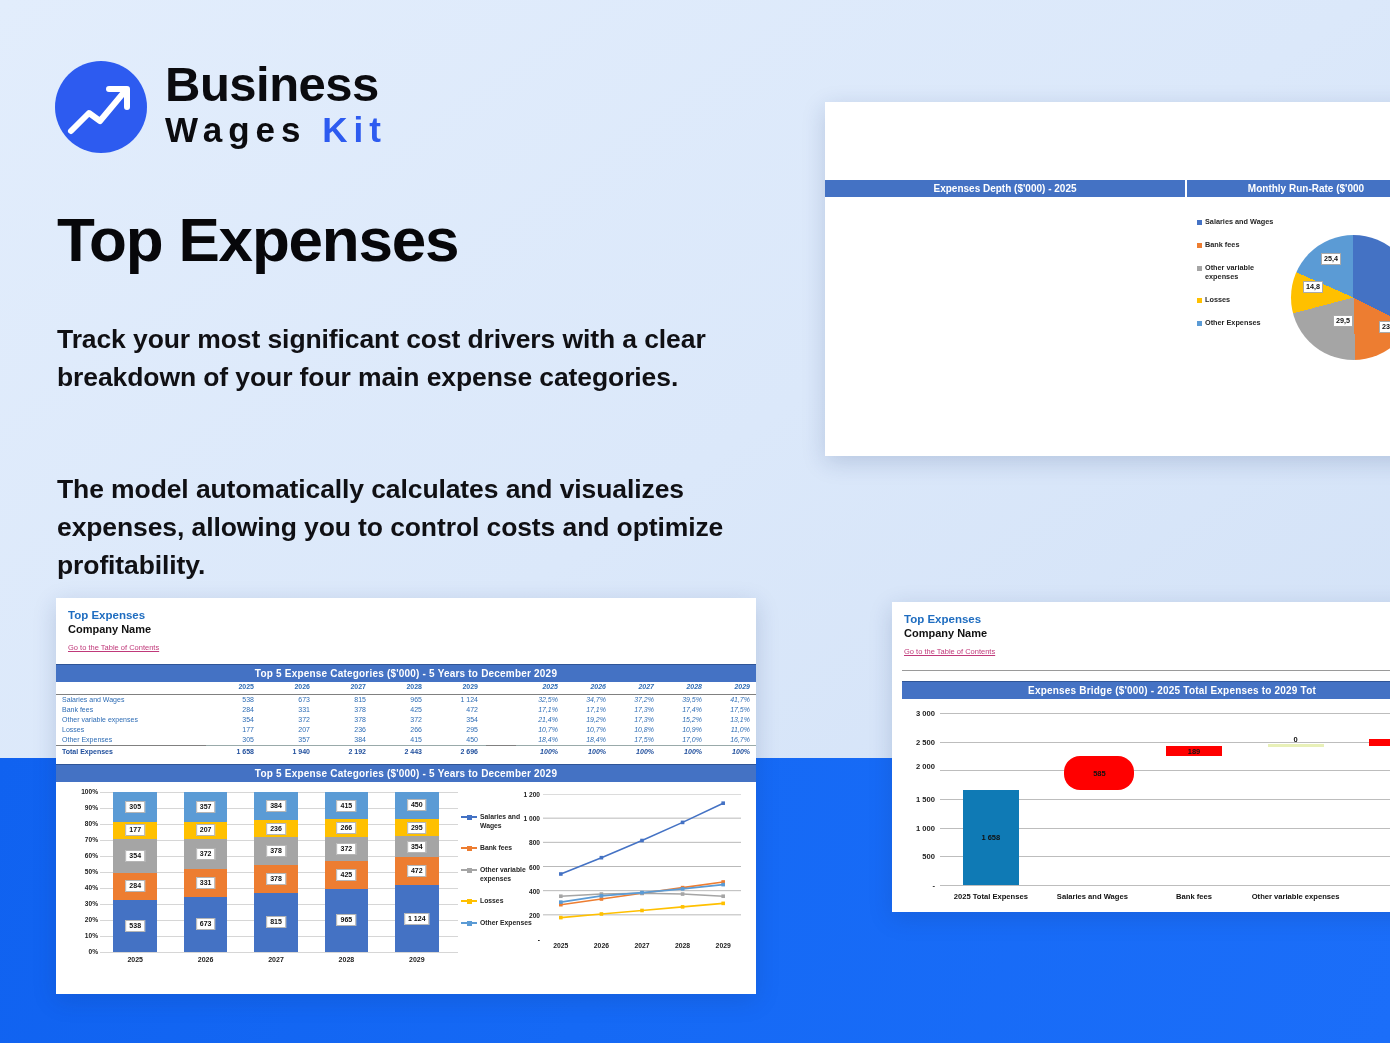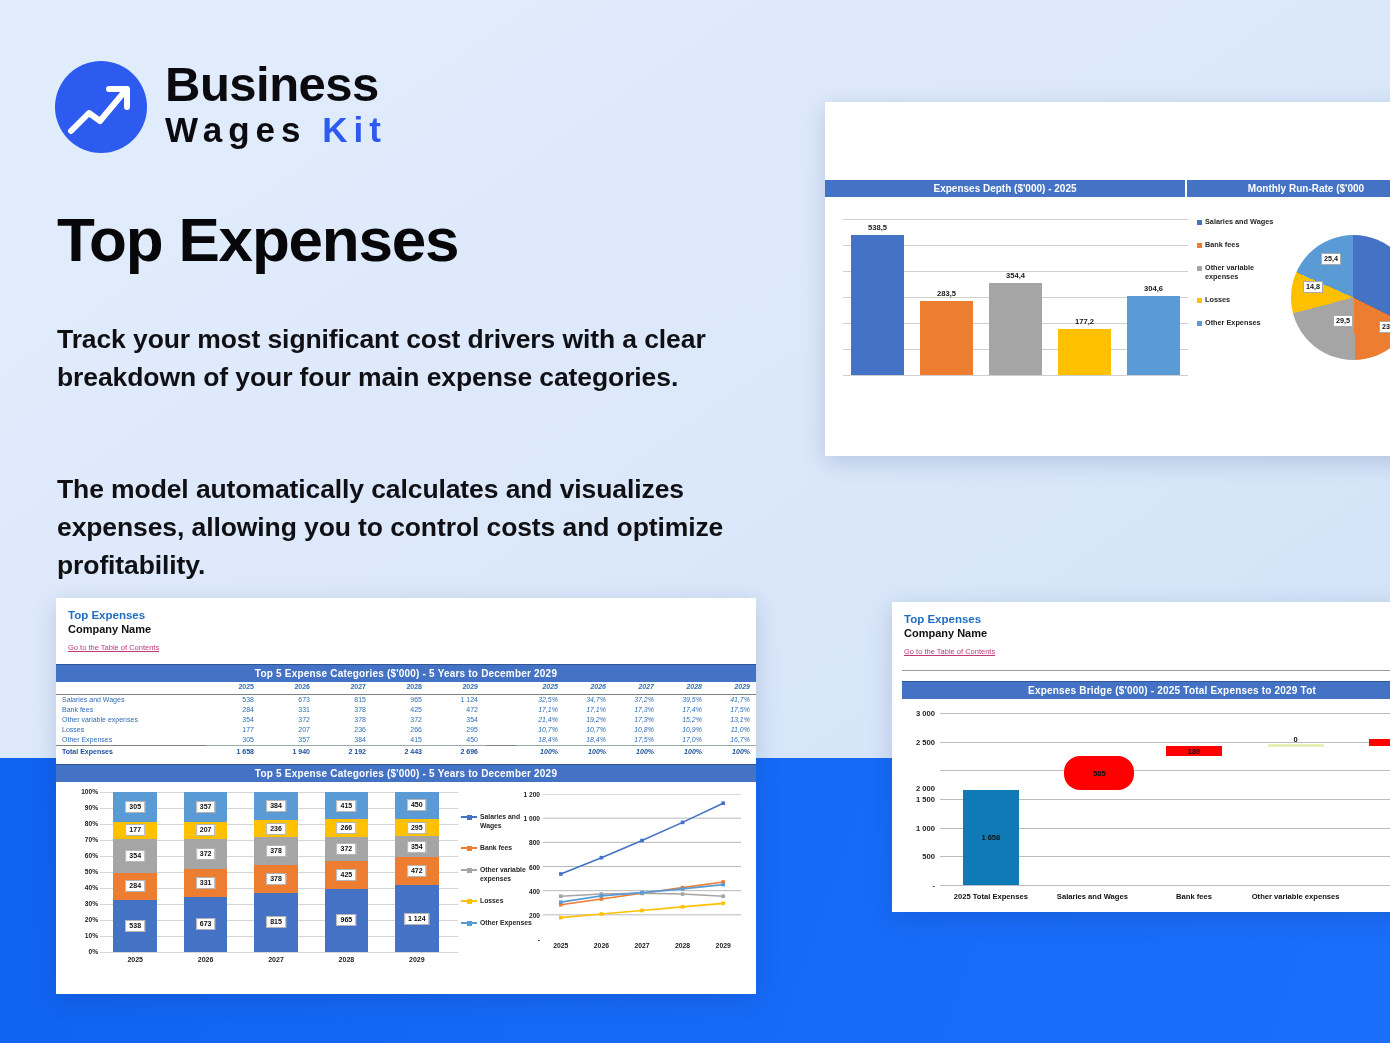--- a/index.html
+++ b/index.html
@@ -174,44 +174,20 @@
 <div id="headline">Top Expenses</div>
 <div class="para" id="para1">Track your most significant cost drivers with a clear breakdown of your four main expense categories.</div>
 <div class="para" id="para2">The model automatically calculates and visualizes expenses, allowing you to control costs and optimize profitability.</div>
 
 <div class="panel" id="panelA">
   <div class="bandsplit" style="margin-top:78px;">
     <div style="flex:0 0 60%;">Expenses Depth ($'000) - 2025</div>
     <div style="flex:0 0 40%;">Monthly Run-Rate ($'000</div>
   </div>
   <div id="chartA">
-    <div id="barsA">
-        <div class="gridA" style="top: 0px;"></div>
-        <div class="gridA" style="top: 26px;"></div>
-        <div class="gridA" style="top: 52px;"></div>
-        <div class="gridA" style="top: 78px;"></div>
-        <div class="gridA" style="top: 104px;"></div>
-        <div class="gridA" style="top: 130px;"></div>
-        <div class="gridA" style="top: 156px;"></div>
-        <div class="barA" style="left: 7.59px; width: 53.82px; height: 140.01px; background: rgb(68, 114, 196);">
-          <div class="lbl">538,5</div>
-        </div>
-        <div class="barA" style="left: 76.59px; width: 53.82px; height: 73.71px; background: rgb(237, 125, 49);">
-          <div class="lbl">283,5</div>
-        </div>
-        <div class="barA" style="left: 145.59px; width: 53.82px; height: 92.144px; background: rgb(165, 165, 165);">
-          <div class="lbl">354,4</div>
-        </div>
-        <div class="barA" style="left: 214.59px; width: 53.82px; height: 46.072px; background: rgb(255, 192, 0);">
-          <div class="lbl">177,2</div>
-        </div>
-        <div class="barA" style="left: 283.59px; width: 53.82px; height: 79.196px; background: rgb(91, 155, 213);">
-          <div class="lbl">304,6</div>
-        </div>
-      </div>
     <div id="legendA">
         <div class="legA">
           <span class="sw" style="background:#4472c4"></span>
           <span class="tx">Salaries and Wages</span>
         </div>
         <div class="legA">
           <span class="sw" style="background:#ed7d31"></span>
           <span class="tx">Bank fees</span>
         </div>
         <div class="legA">
@@ -544,21 +520,21 @@
   </div>
   <div style="height:1px;background:#9a9a9a;margin:12px 10px 0 10px;"></div>
   <div class="band" style="margin:10px 10px 0 10px;">Expenses Bridge ($'000) - 2025 Total Expenses to 2029 Tot</div>
   <div id="chartC">
     <div id="wfPlot">
         <div class="cgrid" style="top: 0px;"></div>
         <div class="cyt" style="top: 0px;">3 000</div>
         <div class="cgrid" style="top: 28.6667px;"></div>
         <div class="cyt" style="top: 28.6667px;">2 500</div>
         <div class="cgrid" style="top: 57.3333px;"></div>
-        <div class="cyt" style="top: 75px;">2 000</div>
+        <div class="cyt" style="top: 53px;">2 000</div>
         <div class="cgrid" style="top: 86px;"></div>
         <div class="cyt" style="top: 86px;">1 500</div>
         <div class="cgrid" style="top: 114.667px;"></div>
         <div class="cyt" style="top: 114.667px;">1 000</div>
         <div class="cgrid" style="top: 143.333px;"></div>
         <div class="cyt" style="top: 143.333px;">500</div>
         <div class="cgrid" style="top: 172px;"></div>
         <div class="cyt" style="top: 172px;">-</div>
         <div class="wbar" style="left: 22.86px; width: 55.88px; top: 76.9413px; height: 95.0587px; background: rgb(15, 122, 181);">
           <span>1 658</span>

